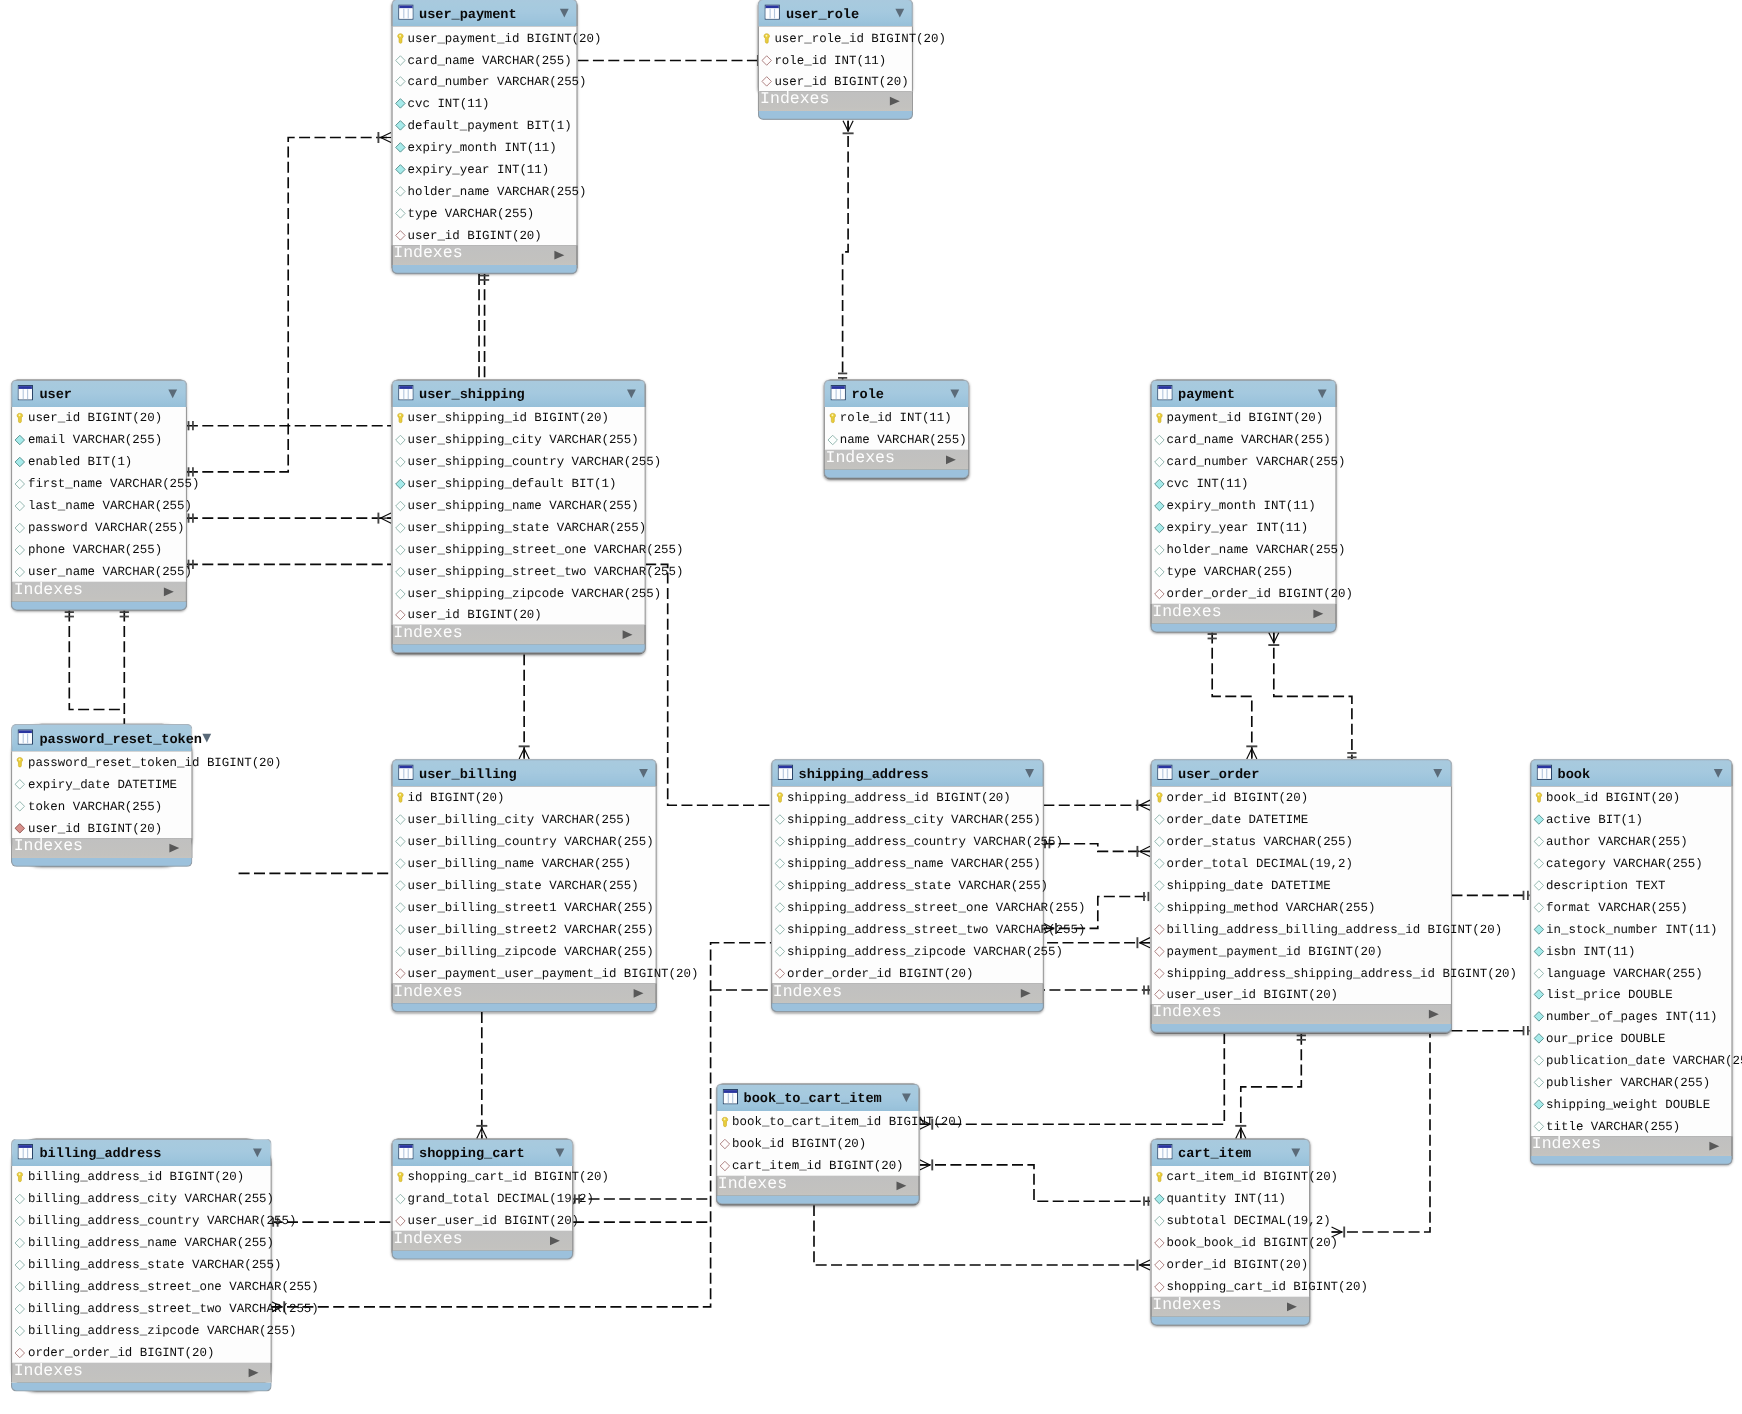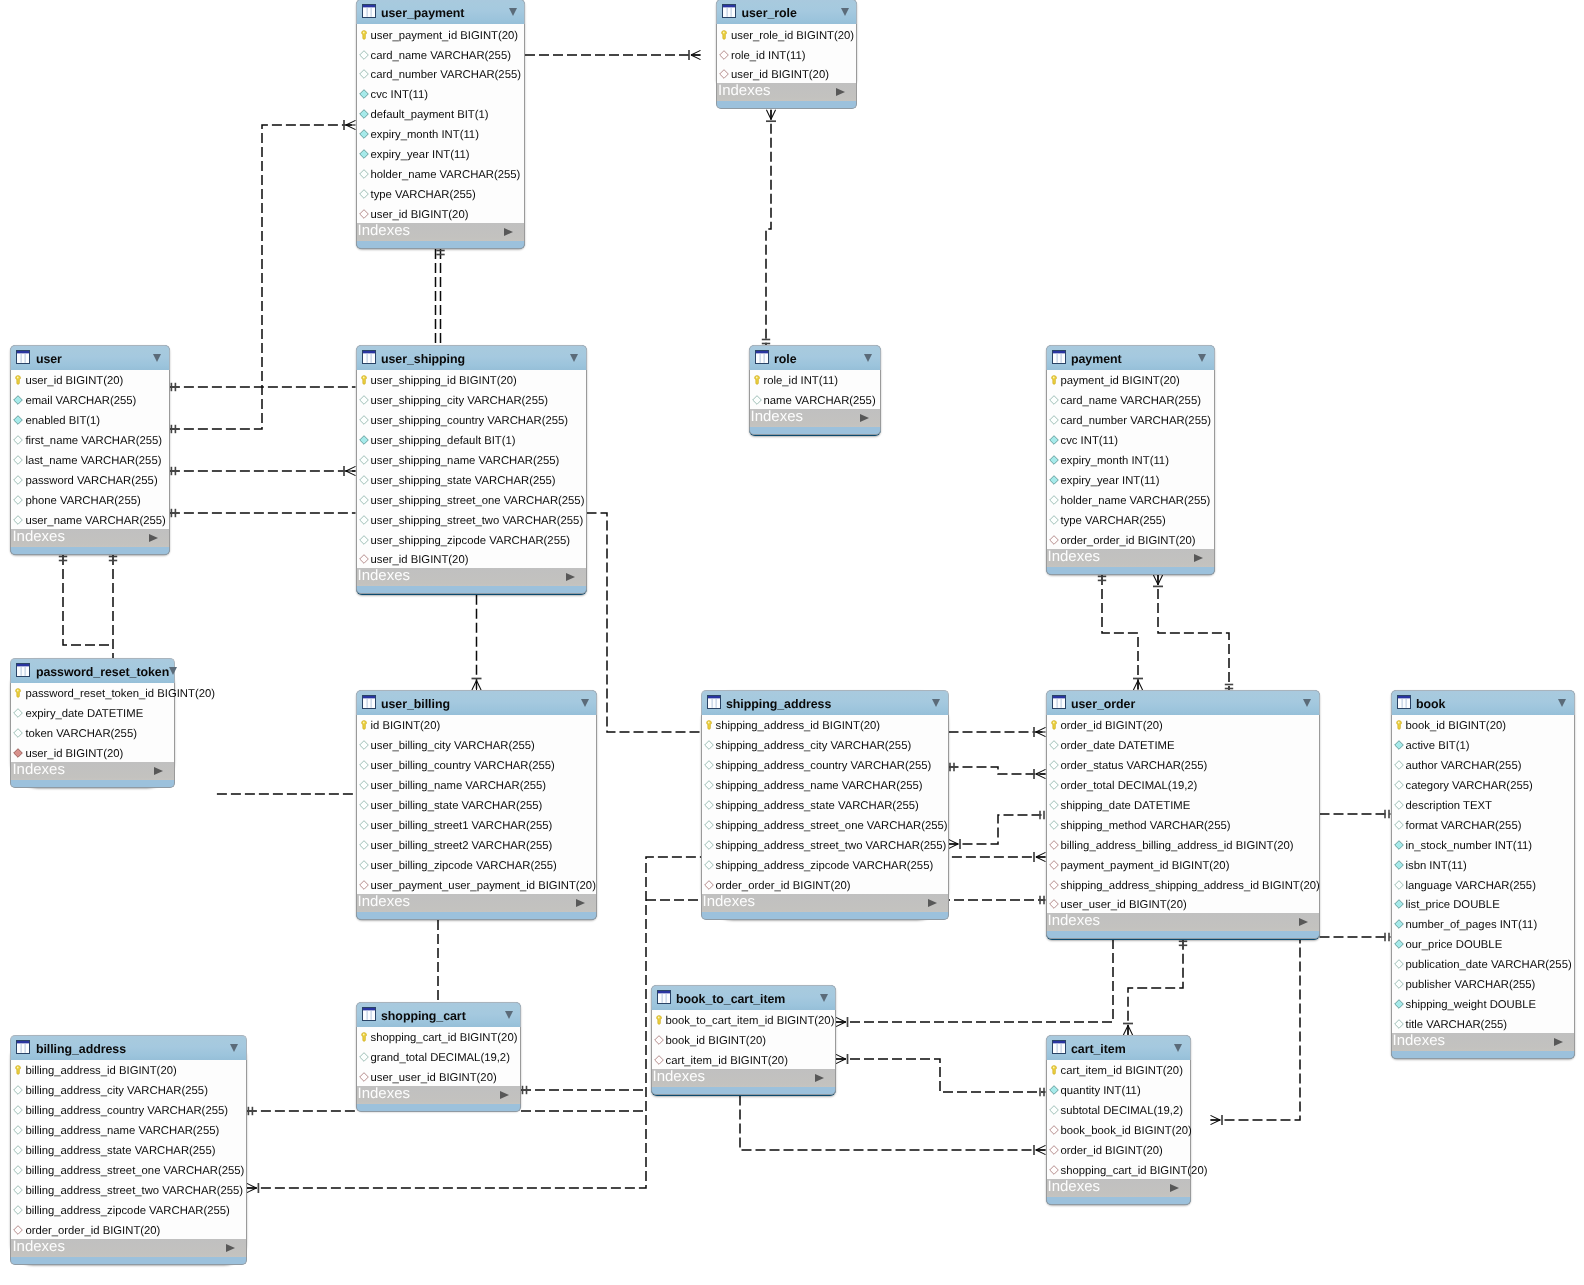--- a/index.html
+++ b/index.html
@@ -3,23 +3,23 @@
 <meta charset="utf-8">
 <title>ER Diagram</title>
 <style>
   html,body{margin:0;padding:0;background:#ffffff;}
   body{width:1584px;height:1285px;position:relative;overflow:hidden;
        font-family:"Liberation Sans",sans-serif;
        -webkit-font-smoothing:antialiased;text-rendering:geometricPrecision;}
   #canvas{position:absolute;left:0;top:0;width:1584px;height:1285px;}
   svg.links{position:absolute;left:0;top:0;width:1584px;height:1285px;pointer-events:none;}
   .tbl{position:absolute;border-radius:6px;
-       background:#0c4a6e;
+       background:#737373;
        box-shadow:0 1px 2px rgba(0,0,0,.30);
-       box-sizing:border-box;}
+       box-sizing:border-box;font-family:Liberation Mono, monospace;}
   .tbl-hd{height:24.5px;box-sizing:border-box;display:flex;align-items:center;padding:0 5px 0 5px;
           border-radius:5px 5px 0 0;
           background:linear-gradient(to bottom,#a9c9de 0%,#a7cade 18%,#a5c9df 45%,#9cc4dc 80%,#96bfd8 100%);
           border:1px solid #a9b4bd;border-bottom:none;}
   .tbl-ico{width:14px;height:14px;flex:none;margin-right:5.5px;line-height:0;align-self:flex-start;margin-top:4px;}
   .tbl-name{font-size:12.4px;font-weight:bold;color:#0a0a0a;letter-spacing:-0.05px;
             white-space:nowrap;line-height:13px;position:relative;top:2px;}
   .tbl-caret{margin-left:auto;margin-right:2.5px;width:0;height:0;border-left:4.6px solid transparent;
              border-right:4.6px solid transparent;border-top:8.5px solid #5b6b79;}
   .tbl-body{background:#fdfdfd;border-left:1px solid #9a9a9a;border-right:1px solid #9a9a9a;}
@@ -322,21 +322,21 @@
               </svg></span>
             <span class="col-txt">user_id BIGINT(20)</span>
           </div>
         </div>
         <div class="tbl-idx">
           <span class="tbl-idx-lbl">Indexes</span>
           <span class="tbl-idx-arrow"></span>
         </div>
         <div class="tbl-foot"></div>
       </div>
-      <div class="tbl" style="left:716px;top:-0.8px;width:141px;height:86px;">
+      <div class="tbl" style="left:689px;top:-0.8px;width:141px;height:86px;">
         <div class="tbl-hd">
           <span class="tbl-ico"><svg width="14" height="14" viewBox="0 0 14 14">
               <rect x="0.5" y="0.5" width="13" height="13" fill="#f2f7fd" stroke="#2a4466" stroke-width="1"></rect>
               <rect x="1" y="1" width="12" height="2.6" fill="#2a35a0"></rect>
               <rect x="1" y="3.6" width="12" height="9.4" fill="#fcfdff"></rect>
               <rect x="4.6" y="3.9" width="1" height="8.9" fill="#b4c6dd"></rect>
               <rect x="8.6" y="3.9" width="1" height="8.9" fill="#b4c6dd"></rect>
             </svg></span>
           <span class="tbl-name">user_role</span>
           <span class="tbl-caret"></span>
@@ -739,21 +739,21 @@
               </svg></span>
             <span class="col-txt">user_payment_user_payment_id BIGINT(20)</span>
           </div>
         </div>
         <div class="tbl-idx">
           <span class="tbl-idx-lbl">Indexes</span>
           <span class="tbl-idx-arrow"></span>
         </div>
         <div class="tbl-foot"></div>
       </div>
-      <div class="tbl" style="left:700.5px;top:690px;width:248px;height:229.9px;border-radius:32px;">
+      <div class="tbl" style="left:700.5px;top:690px;width:248px;height:229.9px;">
         <div class="tbl-hd">
           <span class="tbl-ico"><svg width="14" height="14" viewBox="0 0 14 14">
               <rect x="0.5" y="0.5" width="13" height="13" fill="#f2f7fd" stroke="#2a4466" stroke-width="1"></rect>
               <rect x="1" y="1" width="12" height="2.6" fill="#2a35a0"></rect>
               <rect x="1" y="3.6" width="12" height="9.4" fill="#fcfdff"></rect>
               <rect x="4.6" y="3.9" width="1" height="8.9" fill="#b4c6dd"></rect>
               <rect x="8.6" y="3.9" width="1" height="8.9" fill="#b4c6dd"></rect>
             </svg></span>
           <span class="tbl-name">shipping_address</span>
           <span class="tbl-caret"></span>
@@ -1126,21 +1126,21 @@
               </svg></span>
             <span class="col-txt">order_order_id BIGINT(20)</span>
           </div>
         </div>
         <div class="tbl-idx">
           <span class="tbl-idx-lbl">Indexes</span>
           <span class="tbl-idx-arrow"></span>
         </div>
         <div class="tbl-foot"></div>
       </div>
-      <div class="tbl" style="left:355.5px;top:1002px;width:165.5px;height:109px;">
+      <div class="tbl" style="left:355.5px;top:1035px;width:165.5px;height:109px;">
         <div class="tbl-hd">
           <span class="tbl-ico"><svg width="14" height="14" viewBox="0 0 14 14">
               <rect x="0.5" y="0.5" width="13" height="13" fill="#f2f7fd" stroke="#2a4466" stroke-width="1"></rect>
               <rect x="1" y="1" width="12" height="2.6" fill="#2a35a0"></rect>
               <rect x="1" y="3.6" width="12" height="9.4" fill="#fcfdff"></rect>
               <rect x="4.6" y="3.9" width="1" height="8.9" fill="#b4c6dd"></rect>
               <rect x="8.6" y="3.9" width="1" height="8.9" fill="#b4c6dd"></rect>
             </svg></span>
           <span class="tbl-name">shopping_cart</span>
           <span class="tbl-caret"></span>

